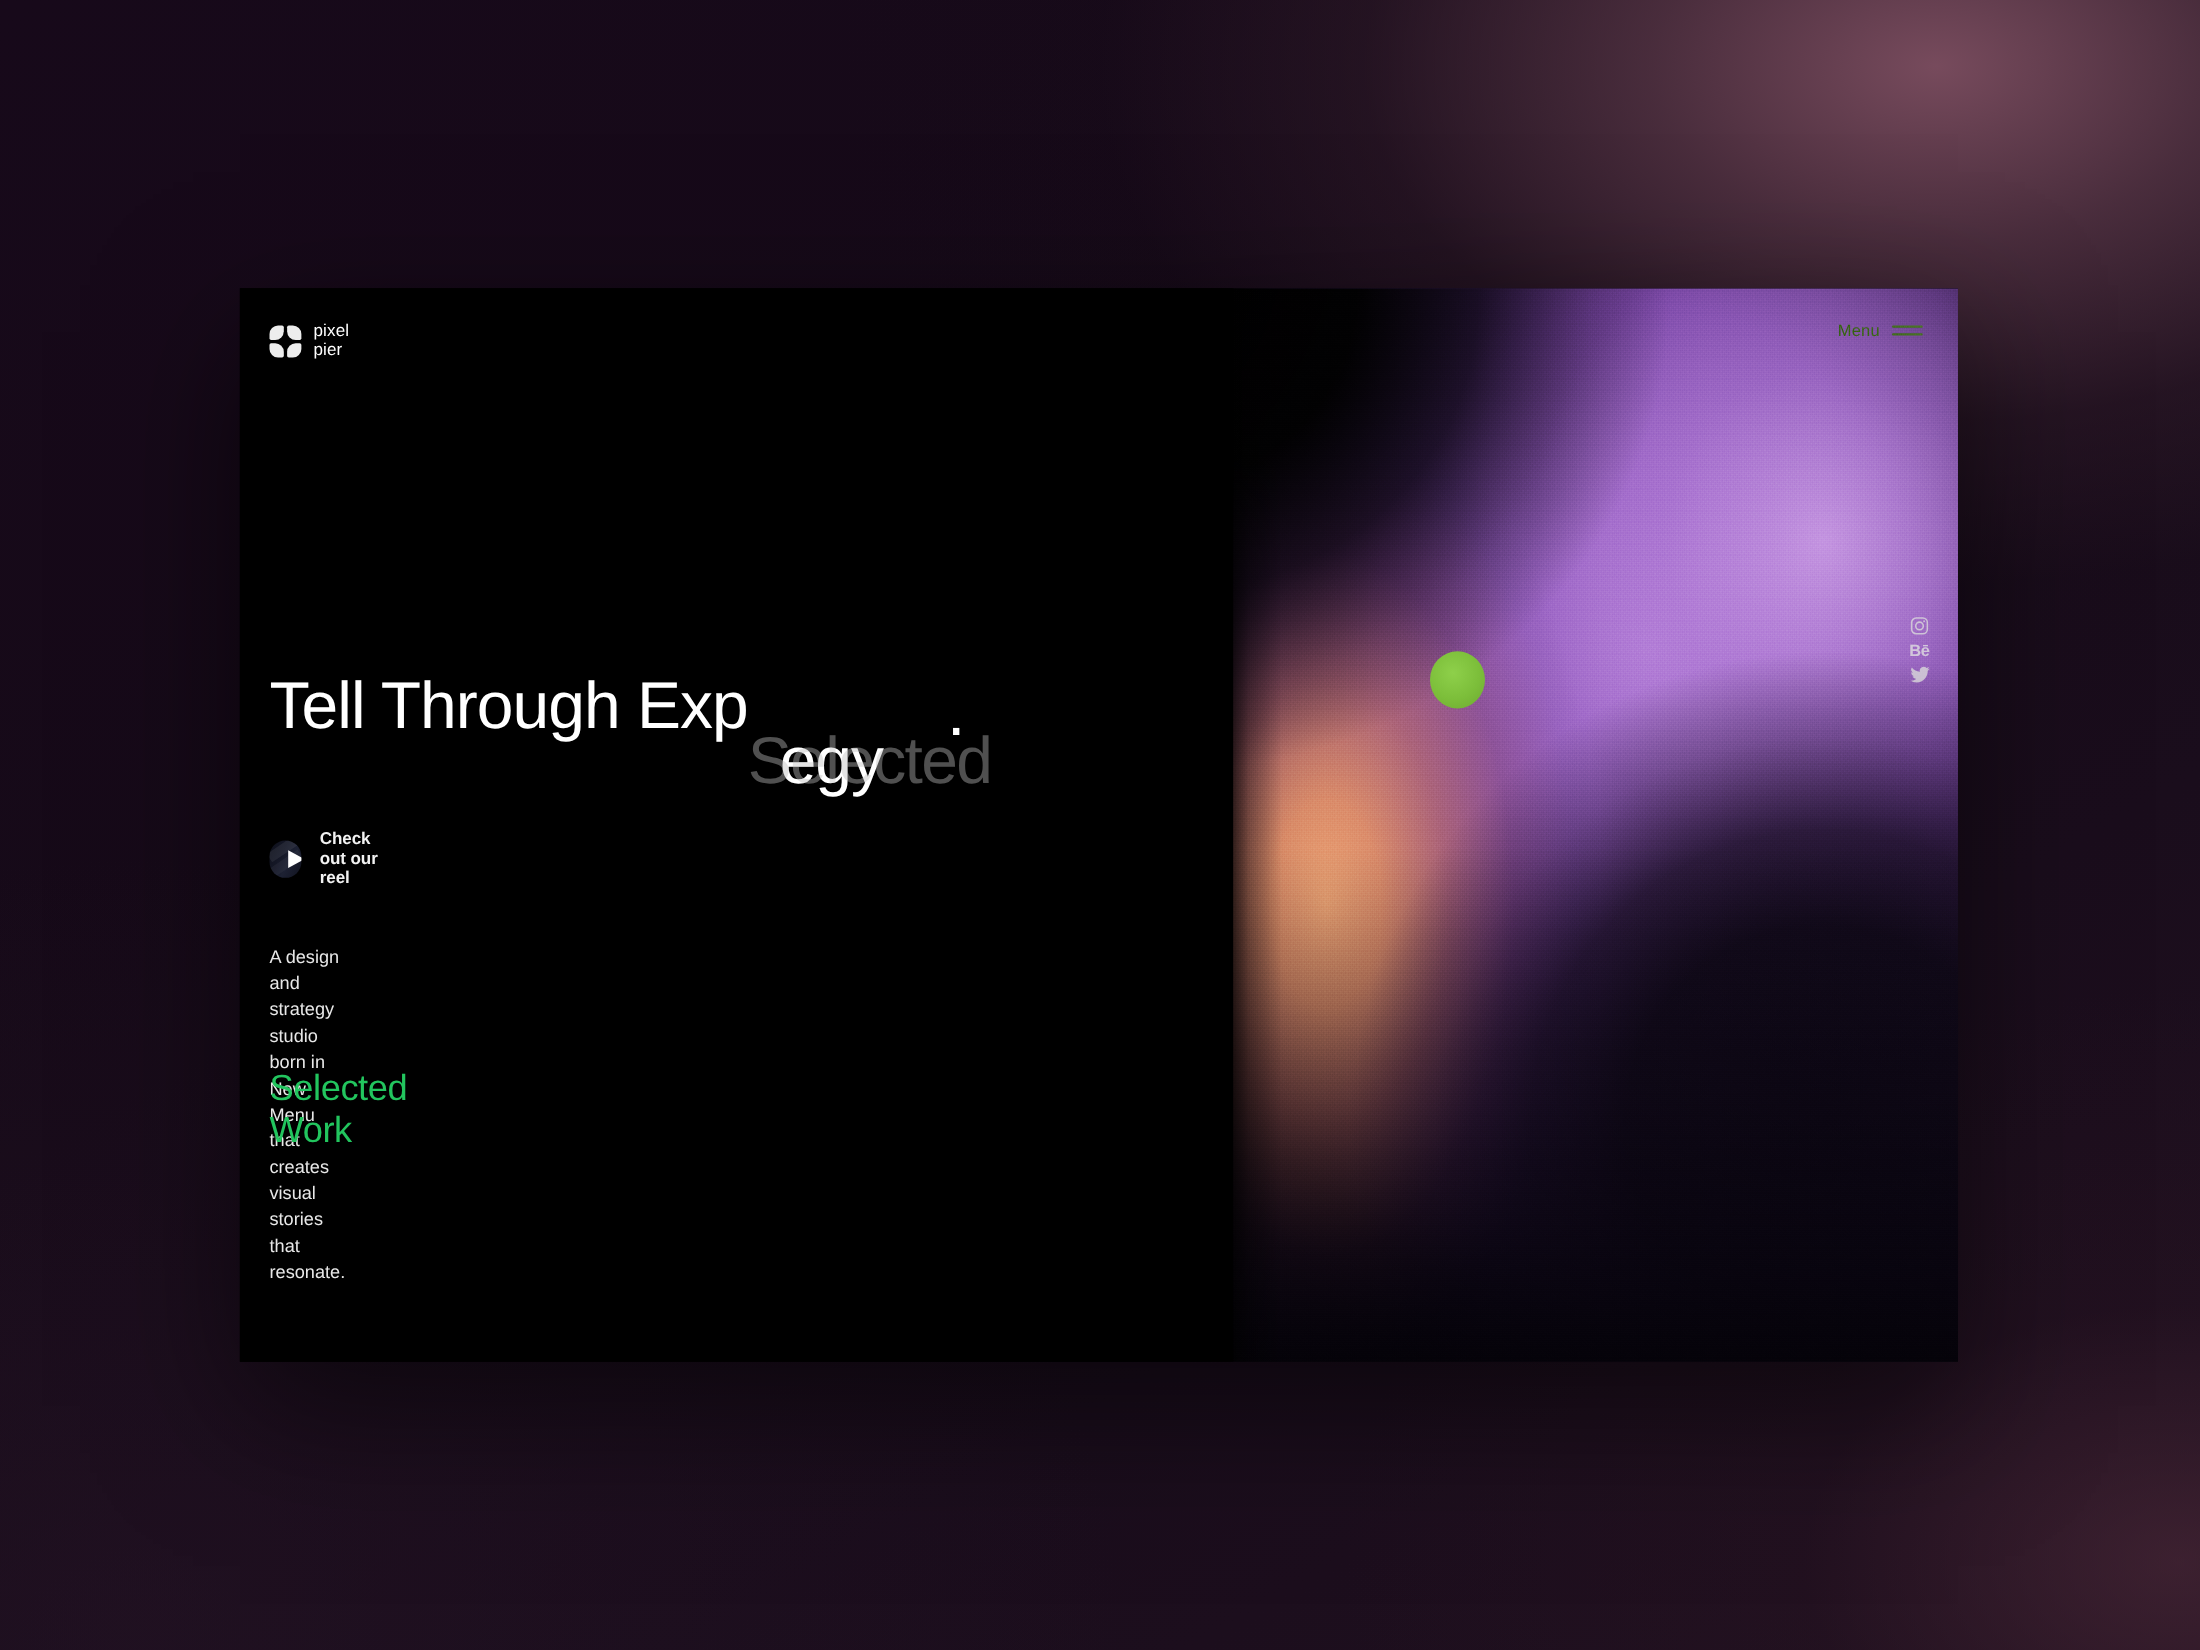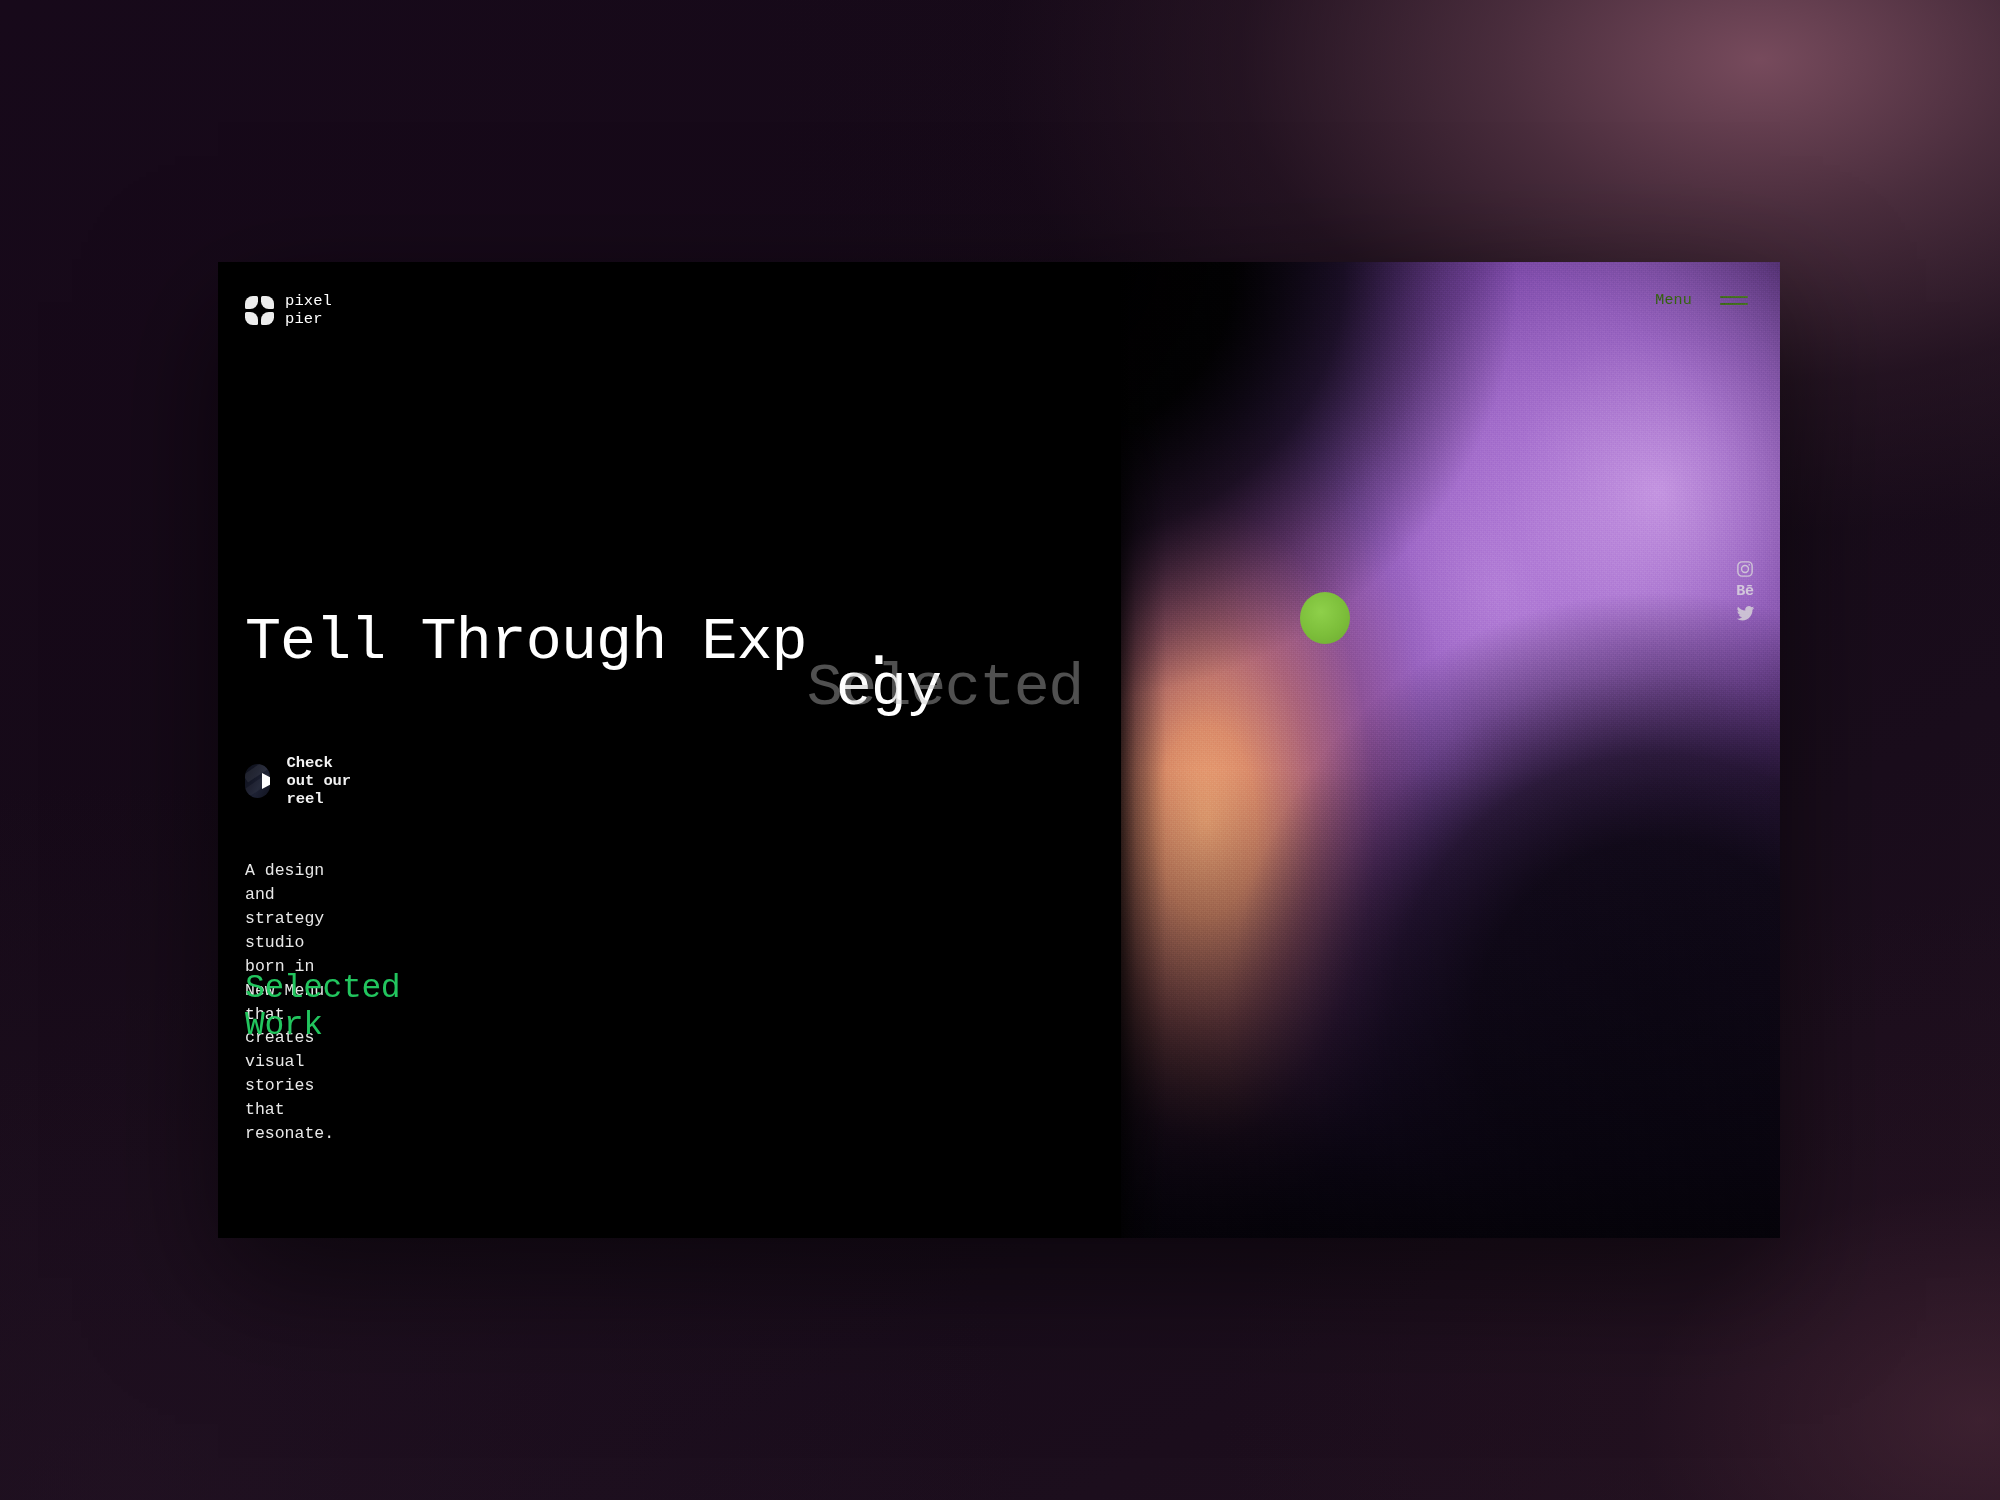--- a/index.html
+++ b/index.html
@@ -23,21 +23,20 @@
             rgba(26,14,26,0.12) 76%,
             rgba(20,10,20,0) 100%),
       radial-gradient(ellipse 760px 520px at 1980px 1420px,
             rgba(84,46,62,0.55) 0%,
             rgba(44,22,36,0.28) 45%,
             rgba(20,10,20,0) 100%),
       radial-gradient(ellipse 900px 700px at 120px 1480px,
             rgba(40,22,40,0.45) 0%,
             rgba(20,10,20,0) 100%),
       linear-gradient(150deg, #17091a 0%, #160a18 40%, #1a0d1c 70%, #20101f 100%);
-    font-family: Liberation Mono, monospace;
   }
 
   
   #canvas {
     position:absolute;
     left:218px; top:262px;
     width:1562px; height:976px;
     background:#000000;
     overflow:hidden;
     box-shadow:0 40px 120px rgba(0,0,0,0.55);
@@ -179,21 +178,21 @@
     font-size:15.5px;
     line-height:1.17;
     font-weight:400;
     letter-spacing:0.1px;
   }
 
   
   #menu {
     position:absolute;
     right:32px; top:30px;
-    display:flex; align-items:center; gap:28px;
+    display:flex; align-items:center; gap:11px;
     z-index:6;
     mix-blend-mode:difference;
   }
   #menu-label {
     color:#b9b9b9;
     font-size:15px;
     letter-spacing:0.2px;
   }
   #menu-icon { display:flex; flex-direction:column; gap:5px; }
   #menu-icon span {

